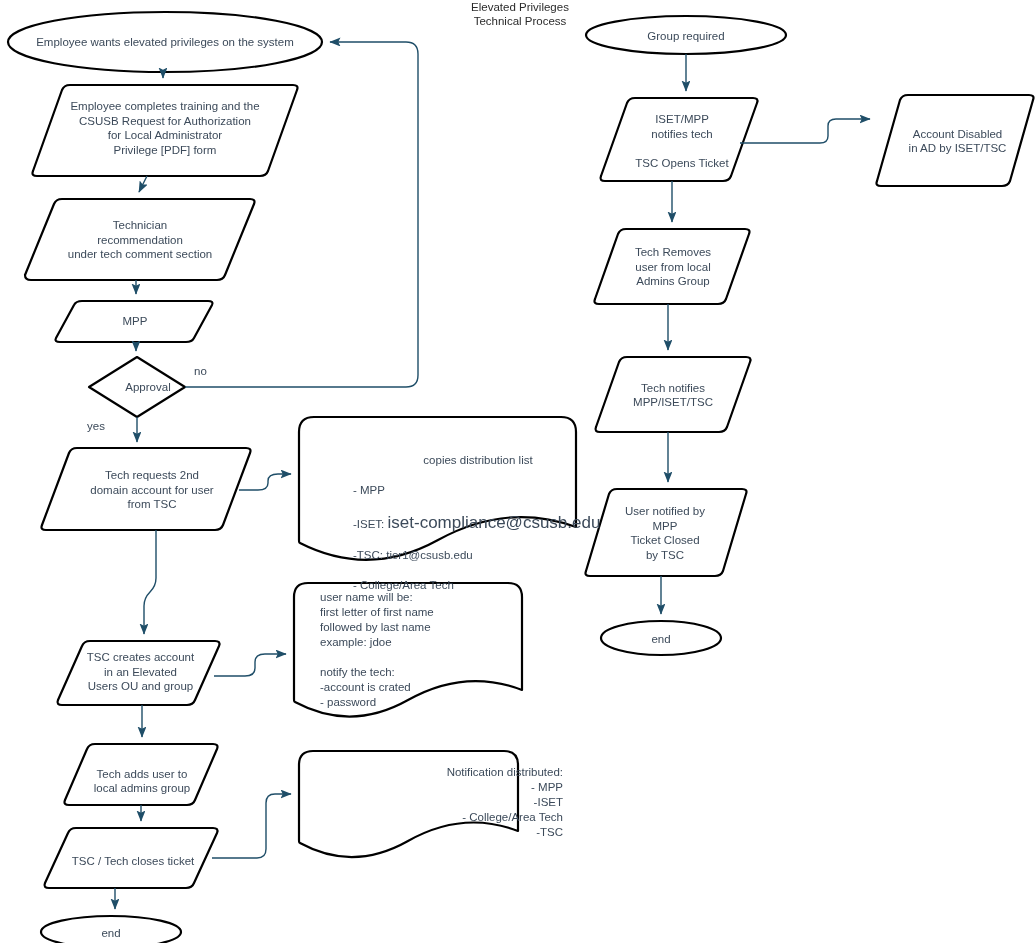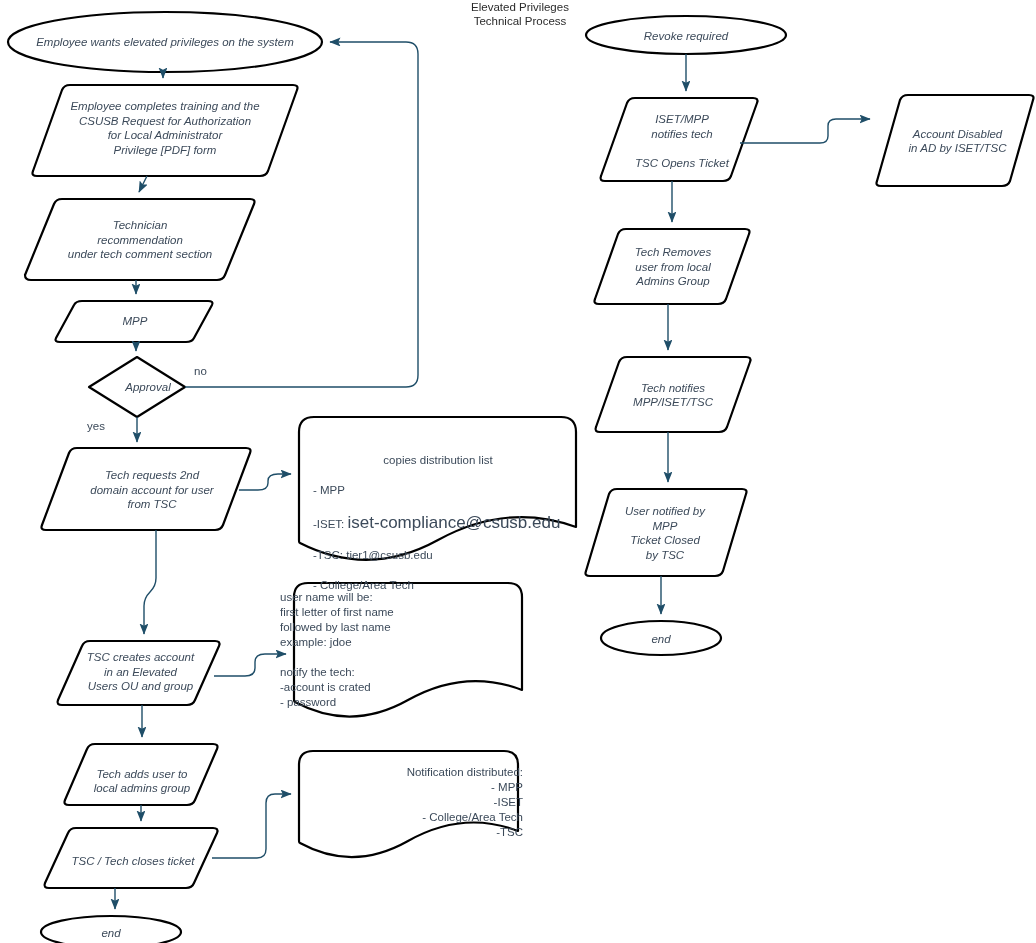--- a/index.html
+++ b/index.html
@@ -45,29 +45,29 @@
     font-size: 11.5px;
     line-height: 14.5px;
     text-align: center;
     white-space: pre-line;
     pointer-events: none;
   }
   .lbl-center {
     display: flex;
     align-items: center;
     justify-content: center;
-    font-style: italic;
   }
   .note-lbl {
     position: absolute;
     color: #3c4a5a;
     font-family: "Liberation Sans", sans-serif;
     font-size: 11.5px;
     line-height: 15px;
     white-space: pre-line;
+    margin-left: 40px;
   }
   .edge-lbl {
     position: absolute;
     color: #3c4a5a;
     font-family: "Liberation Sans", sans-serif;
     font-size: 11.5px;
   }
   .diagram-title {
     position: absolute;
     color: #2b2b2b;
@@ -213,21 +213,21 @@
 in an Elevated
 Users OU and group</div>
 
   <div class="lbl lbl-center" style="left:72px; top:765px; width:140px; height:32px;">Tech adds user to
 local admins group</div>
 
   <div class="lbl lbl-center" style="left:53px; top:852px; width:160px; height:18px;">TSC / Tech closes ticket</div>
 
   <div class="lbl lbl-center" style="left:61px; top:924px; width:100px; height:18px;">end</div>
 
-  <div class="lbl lbl-center" style="left:596px; top:27px; width:180px; height:18px;">Revoke required</div>
+  <div class="lbl lbl-center" style="left:596px; top:27px; width:180px; height:18px;">Group required</div>
 
   <div class="lbl lbl-center" style="left:612px; top:111px; width:140px; height:60px;">ISET/MPP
 notifies tech
 
 TSC Opens Ticket</div>
 
   <div class="lbl lbl-center" style="left:890px; top:125px; width:135px; height:32px;">Account Disabled
 in AD by ISET/TSC</div>
 
   <div class="lbl lbl-center" style="left:608px; top:243px; width:130px; height:48px;">Tech Removes

